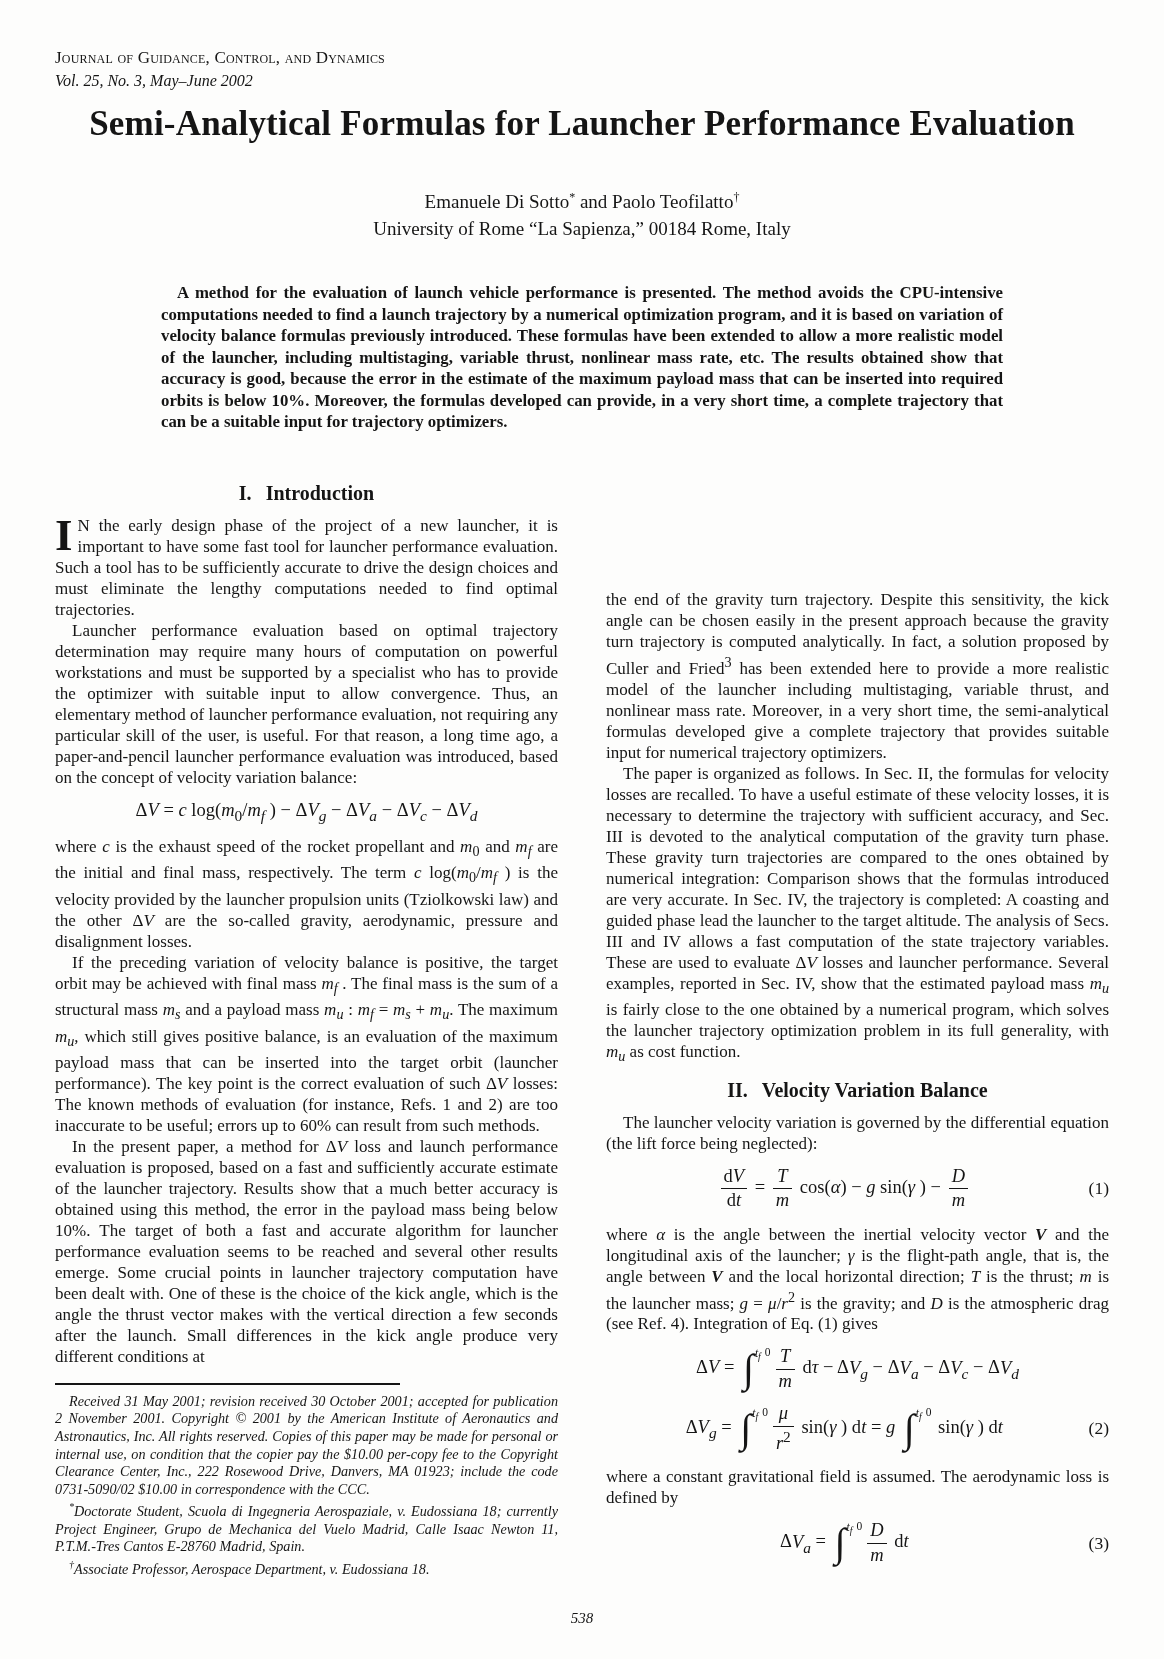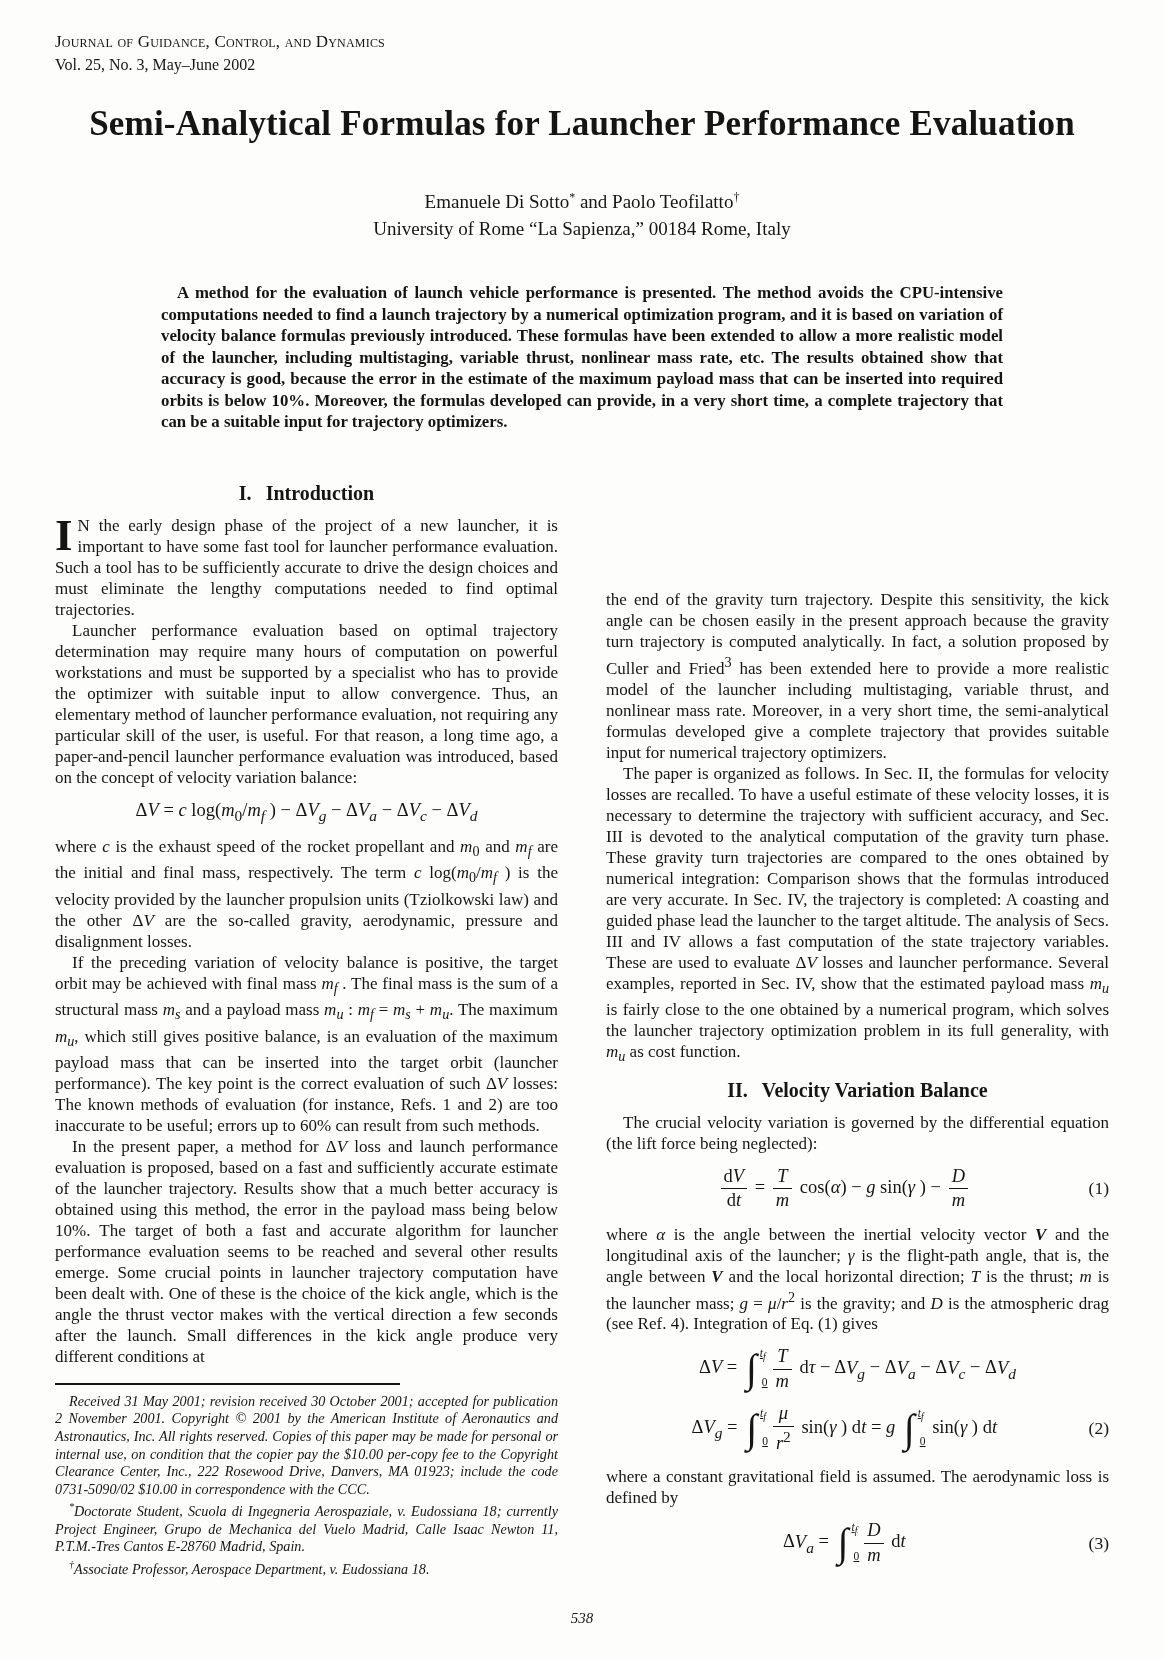--- a/index.html
+++ b/index.html
@@ -1,23 +1,23 @@
 <!DOCTYPE html>
 <html><head>
 <meta charset="utf-8">
 <style>
   html,body{margin:0;padding:0;}
   .page{
     width:1164px;height:1659px;box-sizing:border-box;position:relative;
     background:#fdfdfc;color:#151515;overflow:hidden;
     font-family:"Liberation Serif","DejaVu Serif",serif;
   }
-  .runhead{position:absolute;top:32px;left:55px;}
+  .runhead{position:absolute;top:48px;left:55px;}
   .jname{font-variant:small-caps;font-size:17px;letter-spacing:.2px;}
-  .jvol{font-size:16px;margin-top:4px;}
+  .jvol{font-size:16px;margin-top:4px;font-style:italic;}
   .title{margin-top:104px;text-align:center;font-size:35px;font-weight:bold;letter-spacing:.2px;}
   .authors{margin-top:46px;text-align:center;font-size:19px;}
   .authors sup{font-size:12px;}
   .affil{margin-top:5px;text-align:center;font-size:19px;}
   .abstract{
     width:842px;margin:42px auto 0;font-weight:bold;font-size:16.8px;line-height:21.5px;
     text-align:justify;text-indent:16px;
   }
   .cols{display:flex;gap:48px;margin:38px 55px 0;align-items:flex-end;}
   .col{flex:1;min-width:0;font-size:17px;line-height:21px;text-align:justify;}
@@ -28,21 +28,21 @@
   .dropcap{float:left;font-weight:bold;font-size:45px;line-height:37px;padding:2px 5px 0 0;}
   
   .eq{display:flex;align-items:center;margin:13px 0;}
   .eqbody{flex:1;text-align:center;font-size:18.5px;line-height:1;white-space:nowrap;}
   .eqnum{margin-left:6px;font-size:17.5px;}
   .fr{display:inline-block;vertical-align:middle;text-align:center;margin:0 3px;line-height:1.05;}
   .fr .n{display:block;padding:0 3px 2px;}
   .fr .d{display:block;border-top:1.4px solid #151515;padding:2px 3px 0;}
   .iw{display:inline-flex;align-items:center;vertical-align:middle;margin:0 2px 0 4px;}
   .is{font-size:40px;line-height:.9;font-style:normal;}
-  .il{display:inline-flex;flex-direction:column;justify-content:space-between;height:44px;font-size:11.5px;line-height:1;margin-left:1px;text-decoration:underline;}
+  .il{display:inline-flex;flex-direction:row;justify-content:space-between;height:44px;font-size:11.5px;line-height:1;margin-left:1px;}
   .il .iu{margin-top:1px;}
   .il .id{margin-bottom:3px;padding-left:4px;}
   
   .fnblock{margin-top:16px;font-size:14.2px;line-height:17.6px;text-align:justify;font-style:italic;}
   .fnrule{width:345px;border:0;border-top:2.5px solid #151515;margin:0 0 8px 0;}
   .fn{margin:0;text-indent:14px;}
   .fn sup{font-size:10px;}
   .pageno{position:absolute;bottom:32px;left:0;right:0;text-align:center;font-size:15px;font-style:italic;}
 </style>
 </head>
@@ -90,21 +90,21 @@
     </div>
 
     <div class="col">
       <p class="para">the end of the gravity turn trajectory. Despite this sensitivity, the kick angle can be chosen easily in the present approach because the gravity turn trajectory is computed analytically. In fact, a solution proposed by Culler and Fried<sup>3</sup> has been extended here to provide a more realistic model of the launcher including multistaging, variable thrust, and nonlinear mass rate. Moreover, in a very short time, the semi-analytical formulas developed give a complete trajectory that provides suitable input for numerical trajectory optimizers.</p>
       <p class="para ind">The paper is organized as follows. In Sec. II, the formulas for velocity losses are recalled. To have a useful estimate of these velocity losses, it is necessary to determine the trajectory with sufficient accuracy, and Sec. III is devoted to the analytical computation of the gravity turn phase. These gravity turn trajectories are compared to the ones obtained by numerical integration: Comparison shows that the formulas introduced are very accurate. In Sec. IV, the trajectory is completed: A coasting and guided phase lead the launcher to the target altitude. The analysis of Secs. III and IV allows a fast computation of the state trajectory variables. These are used to evaluate Δ<i>V</i> losses and launcher performance. Several examples, reported in Sec. IV, show that the estimated payload mass <i>m<sub>u</sub></i> is fairly close to the one obtained by a numerical program, which solves the launcher trajectory optimization problem in its full generality, with <i>m<sub>u</sub></i> as cost function.</p>
 
       <div class="sechead">
         <span class="secnum">II.</span><span>Velocity Variation Balance</span>
       </div>
 
-      <p class="para ind">The crucial velocity variation is governed by the differential equation (the lift force being neglected):</p>
+      <p class="para ind">The launcher velocity variation is governed by the differential equation (the lift force being neglected):</p>
 
       <div class="eq">
         <div class="eqbody"><span class="fr"><span class="n">d<i>V</i></span><span class="d">d<i>t</i></span></span> = <span class="fr"><span class="n"><i>T</i></span><span class="d"><i>m</i></span></span> cos(<i>α</i>) − <i>g</i> sin(<i>γ</i> ) − <span class="fr"><span class="n"><i>D</i></span><span class="d"><i>m</i></span></span></div>
         <div class="eqnum">(1)</div>
       </div>
 
       <p class="para">where <i>α</i> is the angle between the inertial velocity vector <b><i>V</i></b> and the longitudinal axis of the launcher; <i>γ</i> is the flight-path angle, that is, the angle between <b><i>V</i></b> and the local horizontal direction; <i>T</i> is the thrust; <i>m</i> is the launcher mass; <i>g</i> = <i>μ</i>/<i>r</i><sup>2</sup> is the gravity; and <i>D</i> is the atmospheric drag (see Ref. 4). Integration of Eq. (1) gives</p>
 
       <div class="eq">
         <div class="eqbody">Δ<i>V</i> = <span class="iw">

